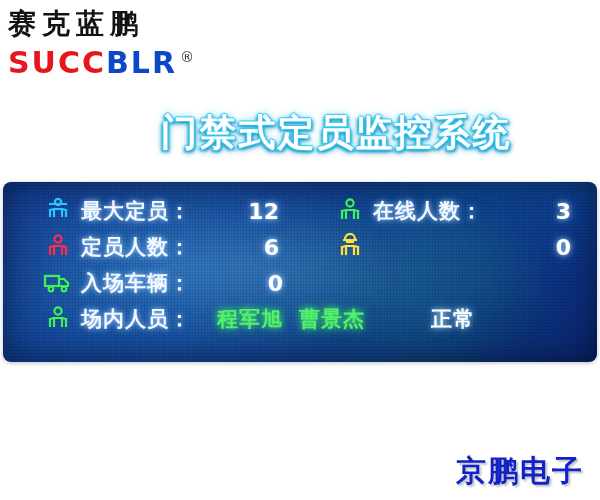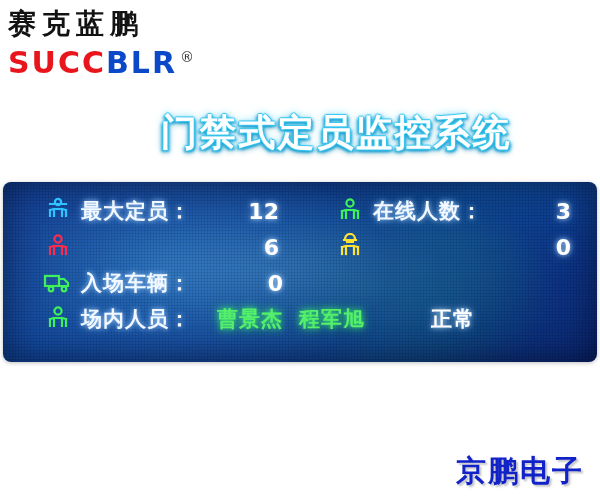--- a/index.html
+++ b/index.html
@@ -266,20 +266,21 @@
             <circle cx="12" cy="6" r="3.6"></circle>
             <path d="M8 13 h8"></path>
             <path d="M8 13 v8"></path>
             <path d="M16 13 v8"></path>
             <path d="M4 14 l4 -1"></path>
             <path d="M20 14 l-4 -1"></path>
             <path d="M4 14 v7"></path>
             <path d="M20 14 v7"></path>
           </svg>
         </span>
+        <span class="led-label">定员人数：</span>
         <span class="led-value">6</span>
       </div>
       <div class="led-cell cell-right">
         <span class="led-icon">
           <svg width="24" height="28" viewBox="0 0 24 28" fill="none" stroke="#ffe234" stroke-width="2.2" stroke-linecap="square">
             <path d="M7 6 a5 5 0 0 1 10 0"></path>
             <path d="M6 7 h12"></path>
             <path d="M9 9 h6"></path>
             <path d="M8 13 h8"></path>
             <path d="M8 13 v8"></path>
@@ -317,22 +318,22 @@
           <path d="M8 13 v8"></path>
           <path d="M16 13 v8"></path>
           <path d="M4 14 l4 -1"></path>
           <path d="M20 14 l-4 -1"></path>
           <path d="M4 14 v7"></path>
           <path d="M20 14 v7"></path>
         </svg>
       </span>
       <span class="led-label">场内人员：</span>
       <span class="names-list">
+        <span>程军旭</span>
         <span>曹景杰</span>
-        <span>程军旭</span>
       </span>
       <span class="status-text">正常</span>
     </div>
 
   </div>
 </div>
 
 <div id="footer-brand">京鹏电子</div>
 
 </body></html>

